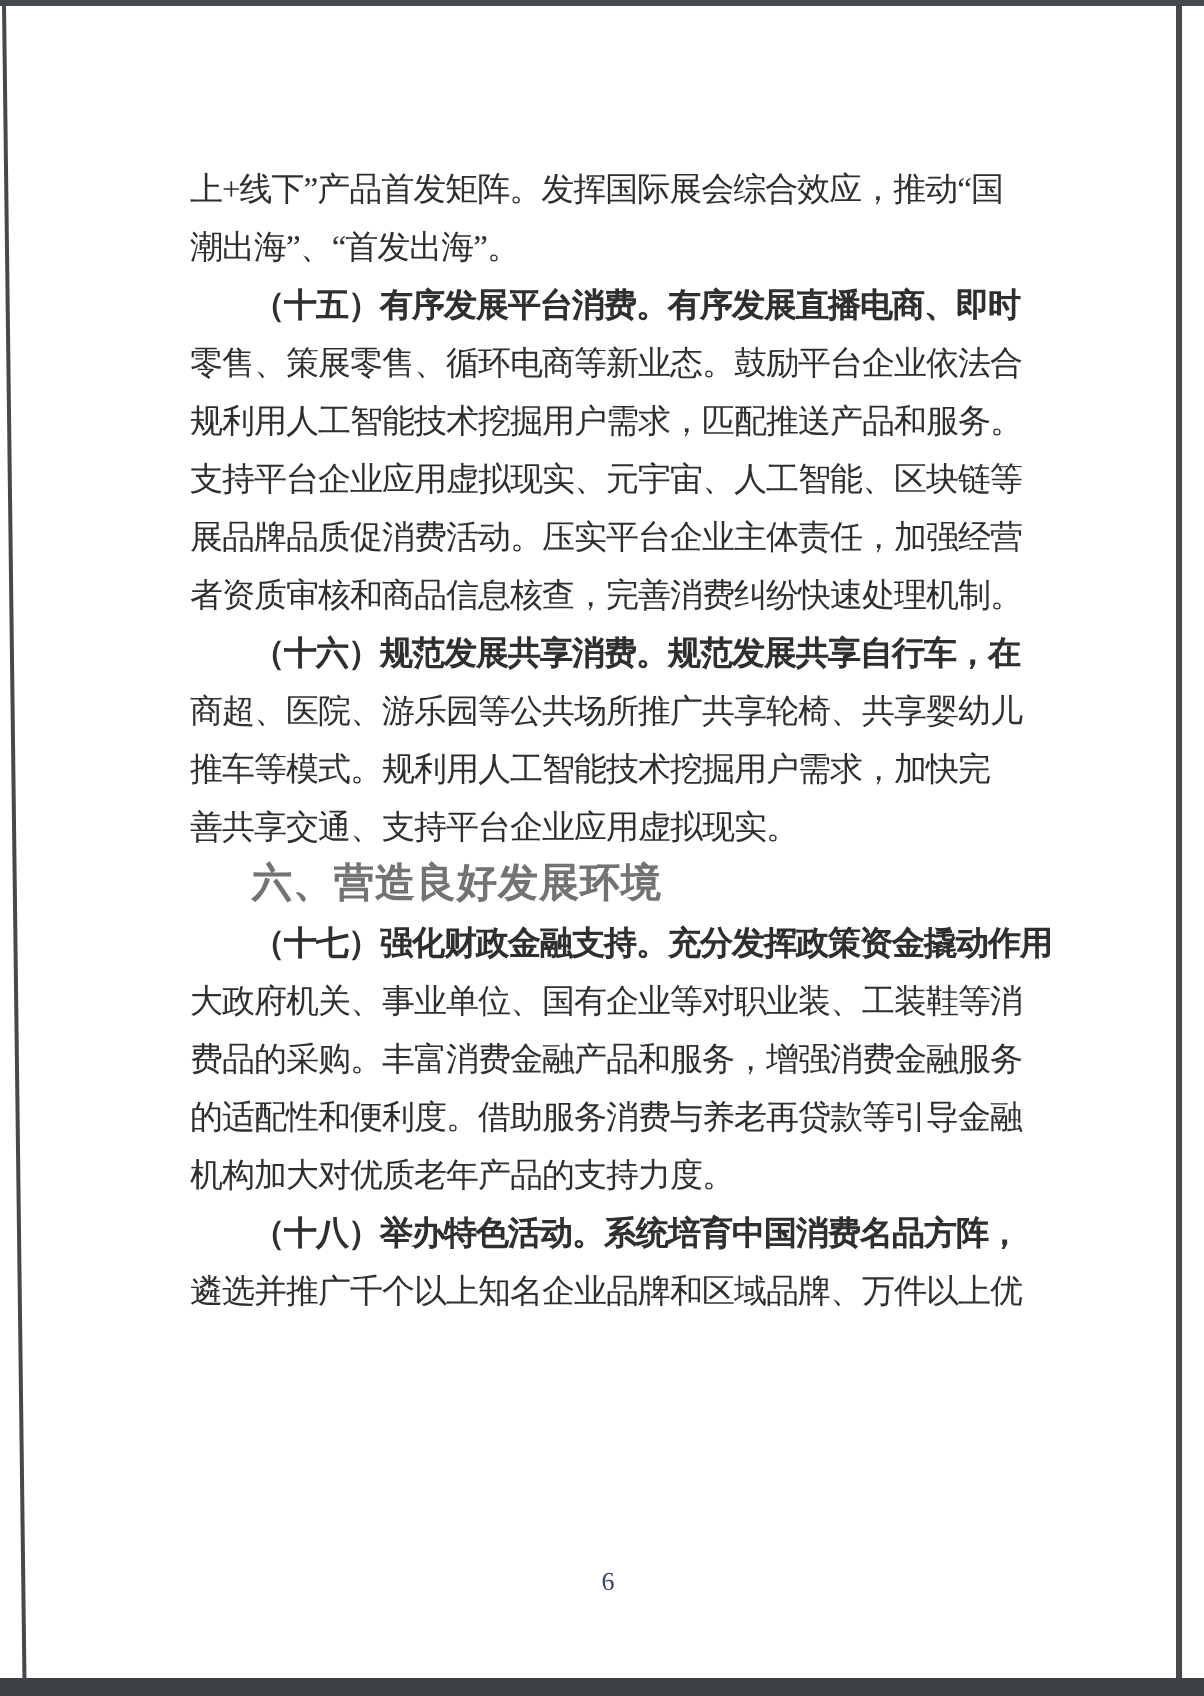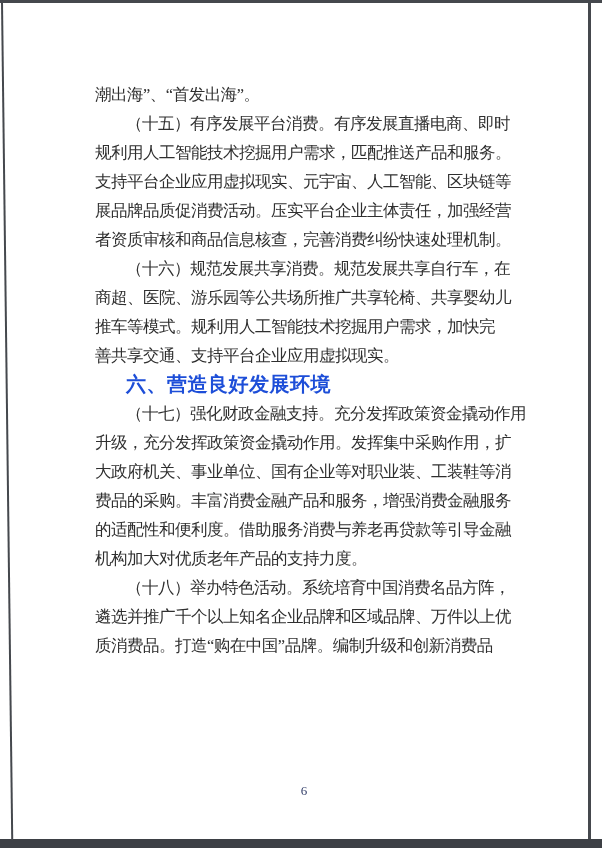--- a/index.html
+++ b/index.html
@@ -39,65 +39,65 @@
     width: 420px;
   }
   .line {
     height: 29px;
     line-height: 29px;
     font-size: 16.5px;
     letter-spacing: -0.5px;
     color: #2f2f2f;
     white-space: nowrap;
   }
-  .line.indent { padding-left: 31px; }
+  .line.indent { padding-left: 31px; font-weight: bold; }
   .line.heading {
     font-family: "Liberation Sans", sans-serif;
     font-weight: bold;
     font-size: 20px;
     letter-spacing: 0.5px;
-    color: #1d4ed8;
+    color: #737373;
   }
   .lead {  }
 
   .pageno {
     position: absolute;
     left: 0; top: 780px;
     width: 602px;
     text-align: center;
     font-size: 13px;
     line-height: 16px;
     color: #35406b;
   }
 </style>
 </head>
 <body>
 
 <div class="page">
   <div class="page-text">
+      <div class="line">上+线下”产品首发矩阵。发挥国际展会综合效应，推动“国</div>
       <div class="line">潮出海”、“首发出海”。</div>
       <div class="line indent"><span class="lead">（十五）有序发展平台消费。</span><span>有序发展直播电商、即时</span></div>
+      <div class="line">零售、策展零售、循环电商等新业态。鼓励平台企业依法合</div>
       <div class="line">规利用人工智能技术挖掘用户需求，匹配推送产品和服务。</div>
       <div class="line">支持平台企业应用虚拟现实、元宇宙、人工智能、区块链等</div>
       <div class="line">展品牌品质促消费活动。压实平台企业主体责任，加强经营</div>
       <div class="line">者资质审核和商品信息核查，完善消费纠纷快速处理机制。</div>
       <div class="line indent"><span class="lead">（十六）规范发展共享消费。</span><span>规范发展共享自行车，在</span></div>
       <div class="line">商超、医院、游乐园等公共场所推广共享轮椅、共享婴幼儿</div>
       <div class="line">推车等模式。规利用人工智能技术挖掘用户需求，加快完</div>
       <div class="line">善共享交通、支持平台企业应用虚拟现实。</div>
       <div class="line indent heading">六、营造良好发展环境</div>
       <div class="line indent"><span class="lead">（十七）强化财政金融支持。</span><span>充分发挥政策资金撬动作用</span></div>
-      <div class="line">升级，充分发挥政策资金撬动作用。发挥集中采购作用，扩</div>
       <div class="line">大政府机关、事业单位、国有企业等对职业装、工装鞋等消</div>
       <div class="line">费品的采购。丰富消费金融产品和服务，增强消费金融服务</div>
       <div class="line">的适配性和便利度。借助服务消费与养老再贷款等引导金融</div>
       <div class="line">机构加大对优质老年产品的支持力度。</div>
       <div class="line indent"><span class="lead">（十八）举办特色活动。</span><span>系统培育中国消费名品方阵，</span></div>
       <div class="line">遴选并推广千个以上知名企业品牌和区域品牌、万件以上优</div>
-      <div class="line">质消费品。打造“购在中国”品牌。编制升级和创新消费品</div>
     </div>
   <div class="pageno">6</div>
 </div>
 
 <div class="edge edge-top"></div>
 <div class="edge edge-bottom"></div>
 <div class="edge edge-left"></div>
 <div class="edge edge-right"></div>
 
 </body></html>

